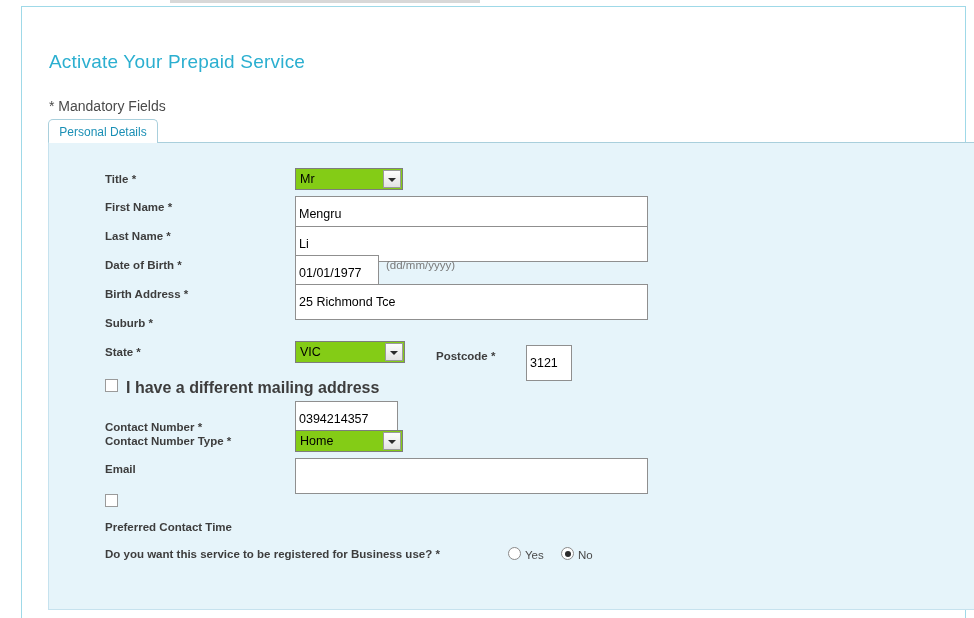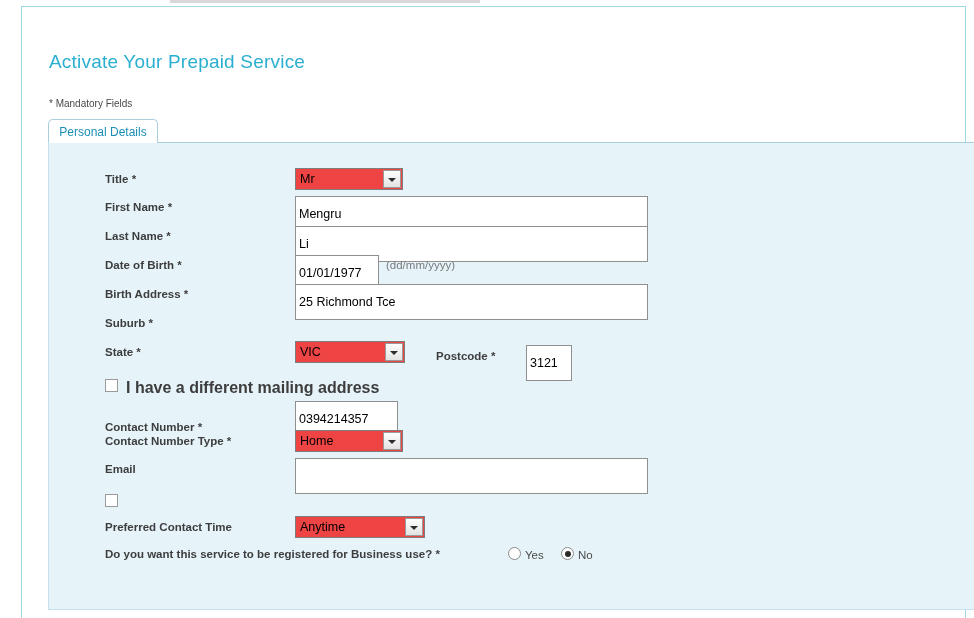--- a/index.html
+++ b/index.html
@@ -71,21 +71,21 @@
     font-size: 19px;
     font-weight: normal;
     color: #2bafd0;
     letter-spacing: 0.2px;
   }
 
   .mandatory-note {
     position: absolute;
     left: 27px;
     top: 91px;
-    font-size: 10px;
+    font-size: 14px;
     color: #4a4a4a;
   }
 
   
   .tab-strip {
     position: absolute;
     left: 26px;
     top: 112px;
     width: 858px;
     height: 24px;
@@ -151,21 +151,21 @@
     color: #000000;
     padding: 17px 3px;
     outline: none;
   }
 
   .selectwrap {
     position: absolute;
     box-sizing: border-box;
     height: 22px;
     border: 1px solid #7d7d7d;
-    background: #ef4444;
+    background: #84cc16;
   }
   .selectwrap .sel-text {
     position: absolute;
     left: 4px;
     top: 3px;
     font-size: 12.5px;
     color: #000000;
   }
   .selectwrap .sel-btn {
     position: absolute;
@@ -297,26 +297,20 @@
             <span class="arrow"></span>
           </span>
       </div>
 
       <div class="label" style="left:56px; top:320px;">Email</div>
       <input class="txt" style="left: 246px; top: 315px; width: 353px;" value="">
 
       <div class="chk" style="left:56px; top:351px;"></div>
 
       <div class="label" style="left:56px; top:378px;">Preferred Contact Time</div>
-      <div class="selectwrap" style="left:246px; top:373px; width:130px;">
-        <span class="sel-text">Anytime</span>
-        <span class="sel-btn">
-            <span class="arrow"></span>
-          </span>
-      </div>
 
       <div class="label" style="left:56px; top:405px;">Do you want this service to be registered for Business use? *</div>
       <div class="radio" style="left:459px; top:404px;"></div>
       <div class="radio-label" style="left:476px; top:406px;">Yes</div>
       <div class="radio checked" style="left:512px; top:404px;"></div>
       <div class="radio-label" style="left:529px; top:406px;">No</div>
 
     </div>
     <div class="panel-top-mask"></div>
 

